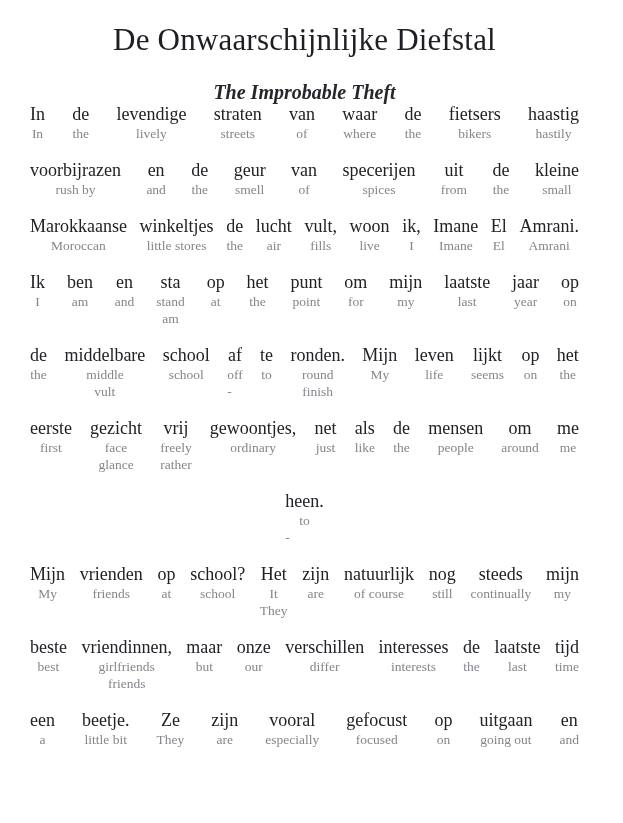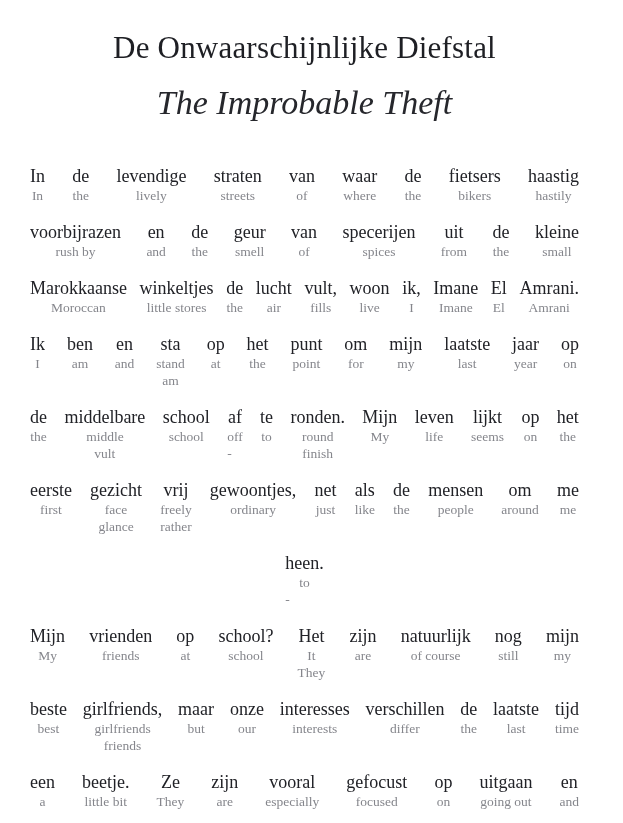--- a/index.html
+++ b/index.html
@@ -10,41 +10,40 @@
   body {
     width: 623px;
     height: 823px;
     overflow: hidden;
     font-family: "Liberation Serif", "DejaVu Serif", serif;
   }
   .page {
     box-sizing: border-box;
     width: 623px;
     height: 823px;
-    padding: 30px 44px 0 30px;
+    padding: 22px 44px 0 30px;
   }
   .title {
     text-align: center;
     font-size: 31px;
     line-height: 1.15;
     color: #1e1f24;
     font-weight: 400;
     letter-spacing: 0.2px;
   }
   .subtitle {
     text-align: center;
     font-style: italic;
-    font-size: 34px;
+    font-size: 20px;
     line-height: 1.15;
     color: #26272c;
-    margin-top: 17px;
-    font-weight: 400;
+    margin-top: 23px;
+    font-weight: 700;
   }
   .text {
-    margin-top: 44px;
   }
   .row {
     display: flex;
     justify-content: space-between;
     align-items: flex-start;
     margin-bottom: 18px;
   }
   .row.left {
     justify-content: center;
   }
@@ -373,49 +372,53 @@
         </div>
         <div class="word">
           <div class="nl">natuurlijk</div>
           <div class="en">of course</div>
         </div>
         <div class="word">
           <div class="nl">nog</div>
           <div class="en">still</div>
         </div>
         <div class="word">
+          <div class="nl">steeds</div>
+          <div class="en">continually</div>
+        </div>
+        <div class="word">
           <div class="nl">mijn</div>
           <div class="en">my</div>
         </div>
       </div>
       <div class="row">
         <div class="word">
           <div class="nl">beste</div>
           <div class="en">best</div>
         </div>
         <div class="word">
-          <div class="nl">girlfriends,</div>
+          <div class="nl">vriendinnen,</div>
           <div class="en">girlfriends</div>
           <div class="en">friends</div>
         </div>
         <div class="word">
           <div class="nl">maar</div>
           <div class="en">but</div>
         </div>
         <div class="word">
           <div class="nl">onze</div>
           <div class="en">our</div>
         </div>
         <div class="word">
+          <div class="nl">verschillen</div>
+          <div class="en">differ</div>
+        </div>
+        <div class="word">
           <div class="nl">interesses</div>
           <div class="en">interests</div>
-        </div>
-        <div class="word">
-          <div class="nl">verschillen</div>
-          <div class="en">differ</div>
         </div>
         <div class="word">
           <div class="nl">de</div>
           <div class="en">the</div>
         </div>
         <div class="word">
           <div class="nl">laatste</div>
           <div class="en">last</div>
         </div>
         <div class="word">

